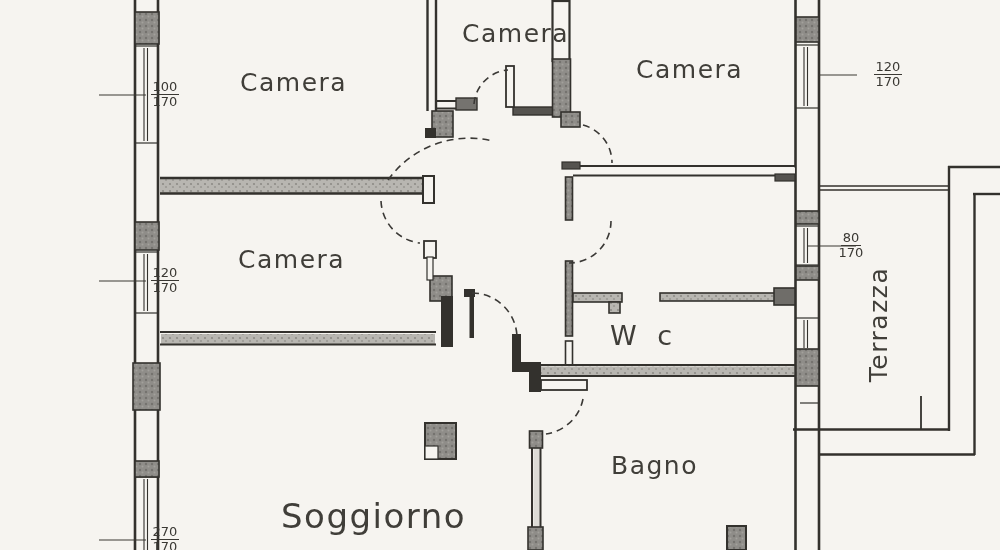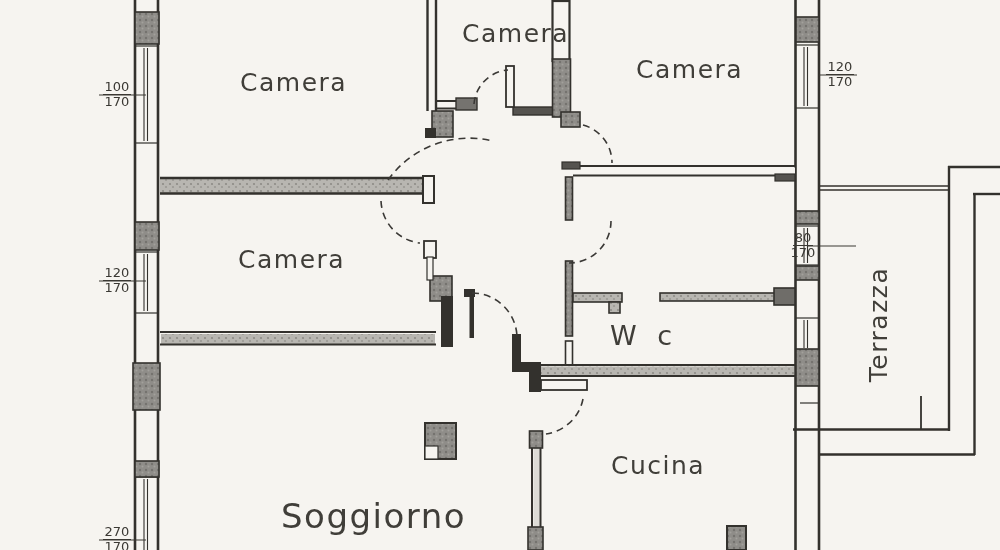--- a/index.html
+++ b/index.html
@@ -8,21 +8,21 @@
     background:#f6f4f0;
     font-family:"DejaVu Sans",sans-serif;
   }
   #plan-svg{position:absolute;left:0;top:0;}
   .room-label{
     position:absolute;color:#403e39;letter-spacing:1.5px;white-space:nowrap;
     font-family:"DejaVu Sans",sans-serif;font-weight:400;
   }
   .dim{
     position:absolute;width:38px;font-size:13px;line-height:1.05;text-align:center;
-    color:#3a3833;font-family:"DejaVu Sans",sans-serif;
+    color:#3a3833;font-family:"DejaVu Sans",sans-serif;padding-left:48px;
   }
   .dim .top{display:inline-block;border-bottom:1.5px solid #3a3833;padding:0 2px 0px;}
   .dim .bot{display:block;}
   .rot{transform:rotate(-90deg);transform-origin:center center;text-align:center;}
 </style>
 </head>
 <body>
 
 <div id="canvas">
 
@@ -211,21 +211,21 @@
 <div class="room-label" style="left:238px;top:245px;font-size:25px;">Camera</div>
 
 
 
 <div class="room-label" style="left:610px;top:320px;font-size:27px;word-spacing:9px;">W c</div>
 
 <div class="room-label rot" style="left:818px;top:310px;width:120px;font-size:25px;">Terrazza</div>
 
 <div class="room-label" style="left:281px;top:496px;font-size:34px;">Soggiorno</div>
 
-<div class="room-label" style="left:611px;top:451px;font-size:25px;">Cucina</div>
+<div class="room-label" style="left:611px;top:451px;font-size:25px;">Bagno</div>
 
 <div class="dim" style="left:98px;top:80px;">
   <span class="top">100</span>
   <span class="bot">170</span>
 </div>
 
 <div class="dim" style="left:98px;top:266px;">
   <span class="top">120</span>
   <span class="bot">170</span>
 </div>

